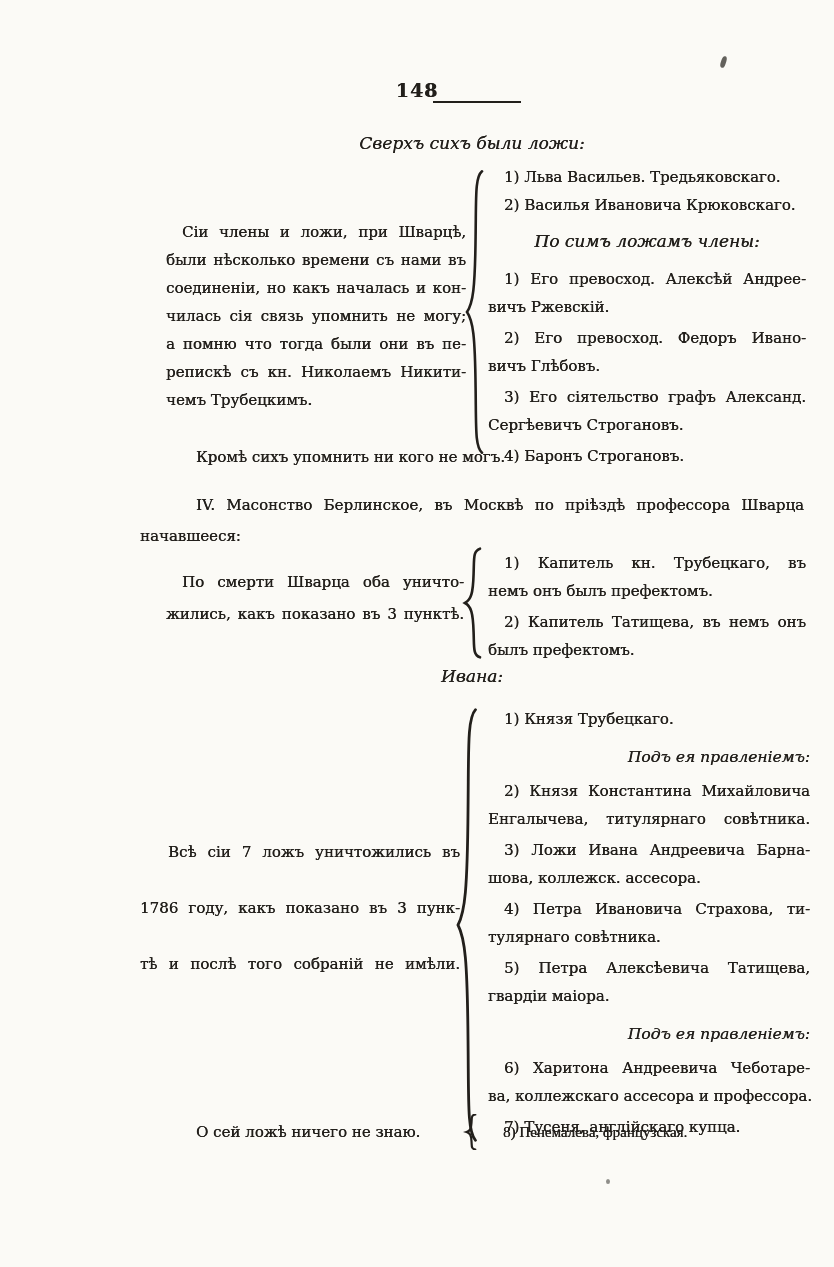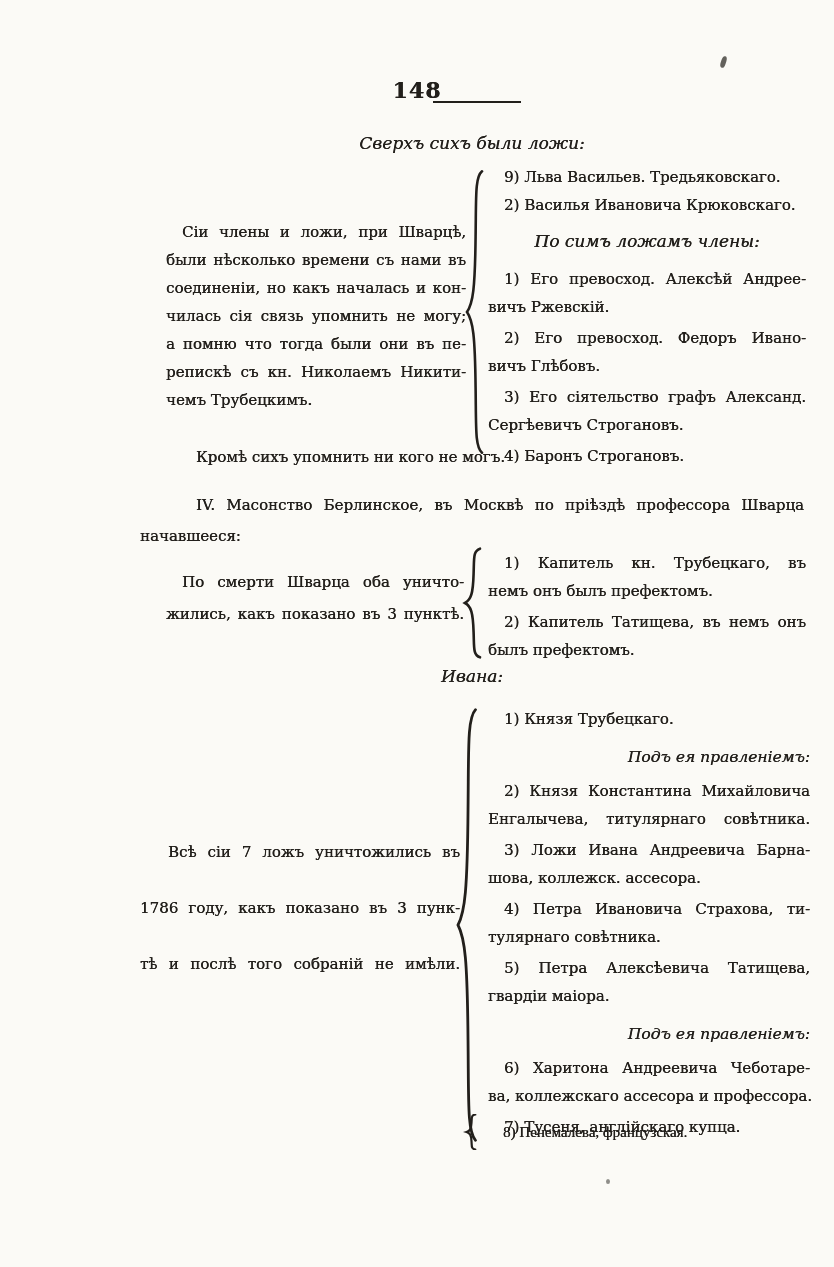--- a/index.html
+++ b/index.html
@@ -18,21 +18,21 @@
   .line { white-space:nowrap; }
   .j { text-align:justify; text-align-last:justify; }
   .ind { text-indent:16px; }
   .ind-md { text-indent:28px; }
   .ind-lg { text-indent:56px; }
   .item { margin-bottom:3px; }
   .head { font-style:italic; text-align:center; font-size:17px; }
   .subhead { font-style:italic; text-align:right; font-size:15.5px; margin:10px 0 6px; }
   .brace { color:var(--ink); }
 
-  #pagenum { top:76px; left:0; width:100%; text-align:center; font-weight:bold; font-size:22px; letter-spacing:1px; }
+  #pagenum { top:76px; left:0; width:100%; text-align:center; font-weight:bold; font-size:19px; letter-spacing:1px; }
   #pagenum-rule { top:101px; left:433px; width:88px; height:0; border-top:2px solid var(--ink); }
 
   #s1-heading { top:129px; left:140px; width:664px; }
   #s1-note { top:218px; left:166px; width:300px; }
   #brace1 { top:167px; left:461px; width:24px; height:290px; }
   #s1-lodges { top:163px; left:488px; width:318px; }
   #s1-members-head { top:227px; left:488px; width:318px; }
   #s1-members { top:265px; left:488px; width:318px; }
   #s1-closing { top:443px; left:196px; }
 
@@ -71,21 +71,21 @@
     <div class="line j">а помню что тогда были они въ пе-</div>
     <div class="line j">репискѣ съ кн. Николаемъ Никити-</div>
     <div class="line">чемъ Трубецкимъ.</div>
   </div>
 
   <svg class="abs brace" id="brace1" viewBox="0 0 24 100" preserveAspectRatio="none" aria-hidden="true">
     <path d="M21 1.5 C14 3.5 15.2 10 14.6 24 C14 42 12 47 6 50 C12 53 14 58 14.6 76 C15.2 90 14 96.5 21 98.5" fill="none" stroke="currentColor" stroke-width="2.6" stroke-linecap="round" vector-effect="non-scaling-stroke"></path>
   </svg>
 
   <div class="abs" id="s1-lodges">
-    <div class="line ind">9) Льва Васильев. Тредьяковскаго.</div>
+    <div class="line ind">1) Льва Васильев. Тредьяковскаго.</div>
     <div class="line ind">2) Василья Ивановича Крюковскаго.</div>
   </div>
 
   <div class="abs head" id="s1-members-head">По симъ ложамъ члены:</div>
 
   <div class="abs" id="s1-members">
     <div class="item">
       <div class="line j ind">1) Его превосход. Алексѣй Андрее-</div>
       <div class="line">вичъ Ржевскій.</div>
     </div>
@@ -165,20 +165,21 @@
       <div class="line ind">7) Тусеня, англійскаго купца.</div>
     </div>
   </div>
 
   <div class="abs" id="s3-note">
     <div class="line j ind-md">Всѣ сіи 7 ложъ уничтожились въ</div>
     <div class="line j">1786 году, какъ показано въ 3 пунк-</div>
     <div class="line j">тѣ и послѣ того собраній не имѣли.</div>
   </div>
 
+  <div class="abs line" id="s3-bottom-note">О сей ложѣ ничего не знаю.</div>
 
   <svg class="abs brace" id="brace4" viewBox="0 0 24 100" preserveAspectRatio="none" aria-hidden="true">
     <path d="M21 1.5 C14 3.5 15.2 10 14.6 24 C14 42 12 47 6 50 C12 53 14 58 14.6 76 C15.2 90 14 96.5 21 98.5" fill="none" stroke="currentColor" stroke-width="2.2" stroke-linecap="round" vector-effect="non-scaling-stroke"></path>
   </svg>
 
   <div class="abs line" id="s3-bottom-item">8) Пенемалева, французская.</div>
 
   <div class="abs speck1"></div>
   <div class="abs speck2"></div>
 

